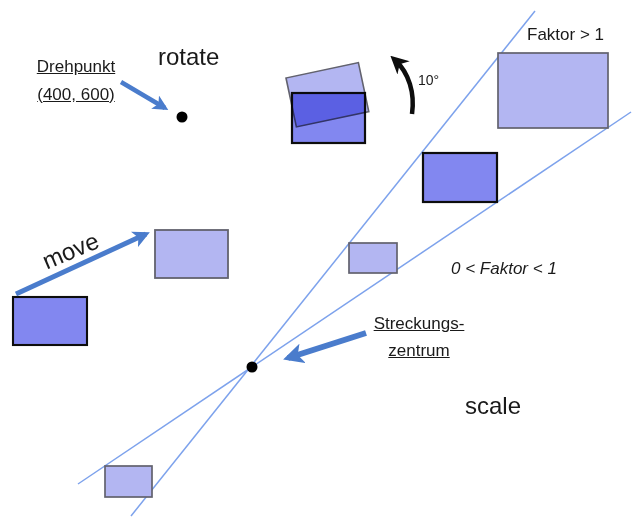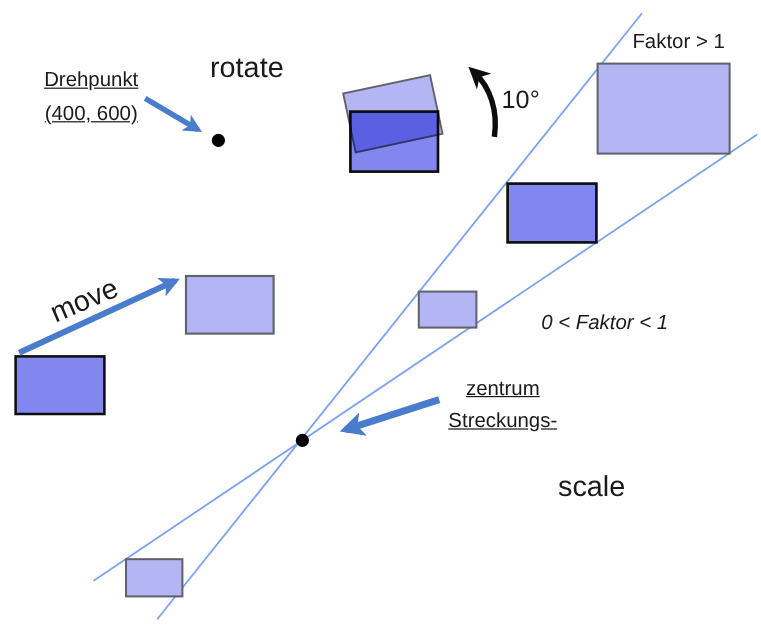--- a/index.html
+++ b/index.html
@@ -59,31 +59,31 @@
 
     <circle cx="182" cy="117" r="5.5" fill="#000000"></circle>
     <circle cx="252" cy="367" r="5.5" fill="#000000"></circle>
   </svg>
 
   <div class="lbl center" style="left:27px;top:53px;width:98px;line-height:28px;">
     <div>Drehpunkt</div>
     <div>(400, 600)</div>
   </div>
 
-  <div class="lbl big" style="left:175px;top:43px;">rotate</div>
+  <div class="lbl big" style="left:158px;top:43px;">rotate</div>
 
-  <div class="lbl" style="left:418px;top:72px;font-size:21px;">10°</div>
+  <div class="lbl" style="left:418px;top:72px;font-size:14px;">10°</div>
 
   <div class="lbl" style="left:527px;top:25px;">Faktor &gt; 1</div>
 
   <div class="lbl" style="left:451px;top:259px;font-style:italic;">0 &lt; Faktor &lt; 1</div>
 
   <div class="lbl center" style="left:367px;top:311px;width:104px;line-height:26.5px;">
+    <div>Streckungs-</div>
     <div>zentrum</div>
-    <div>Streckungs-</div>
   </div>
 
   <div class="lbl big" style="left:429px;top:392px;margin-left:36px;">scale</div>
 
 
   <div class="lbl big rot" style="left:41px;top:236px;width:64px;">move</div>
 
 </div>
 
 </body></html>

